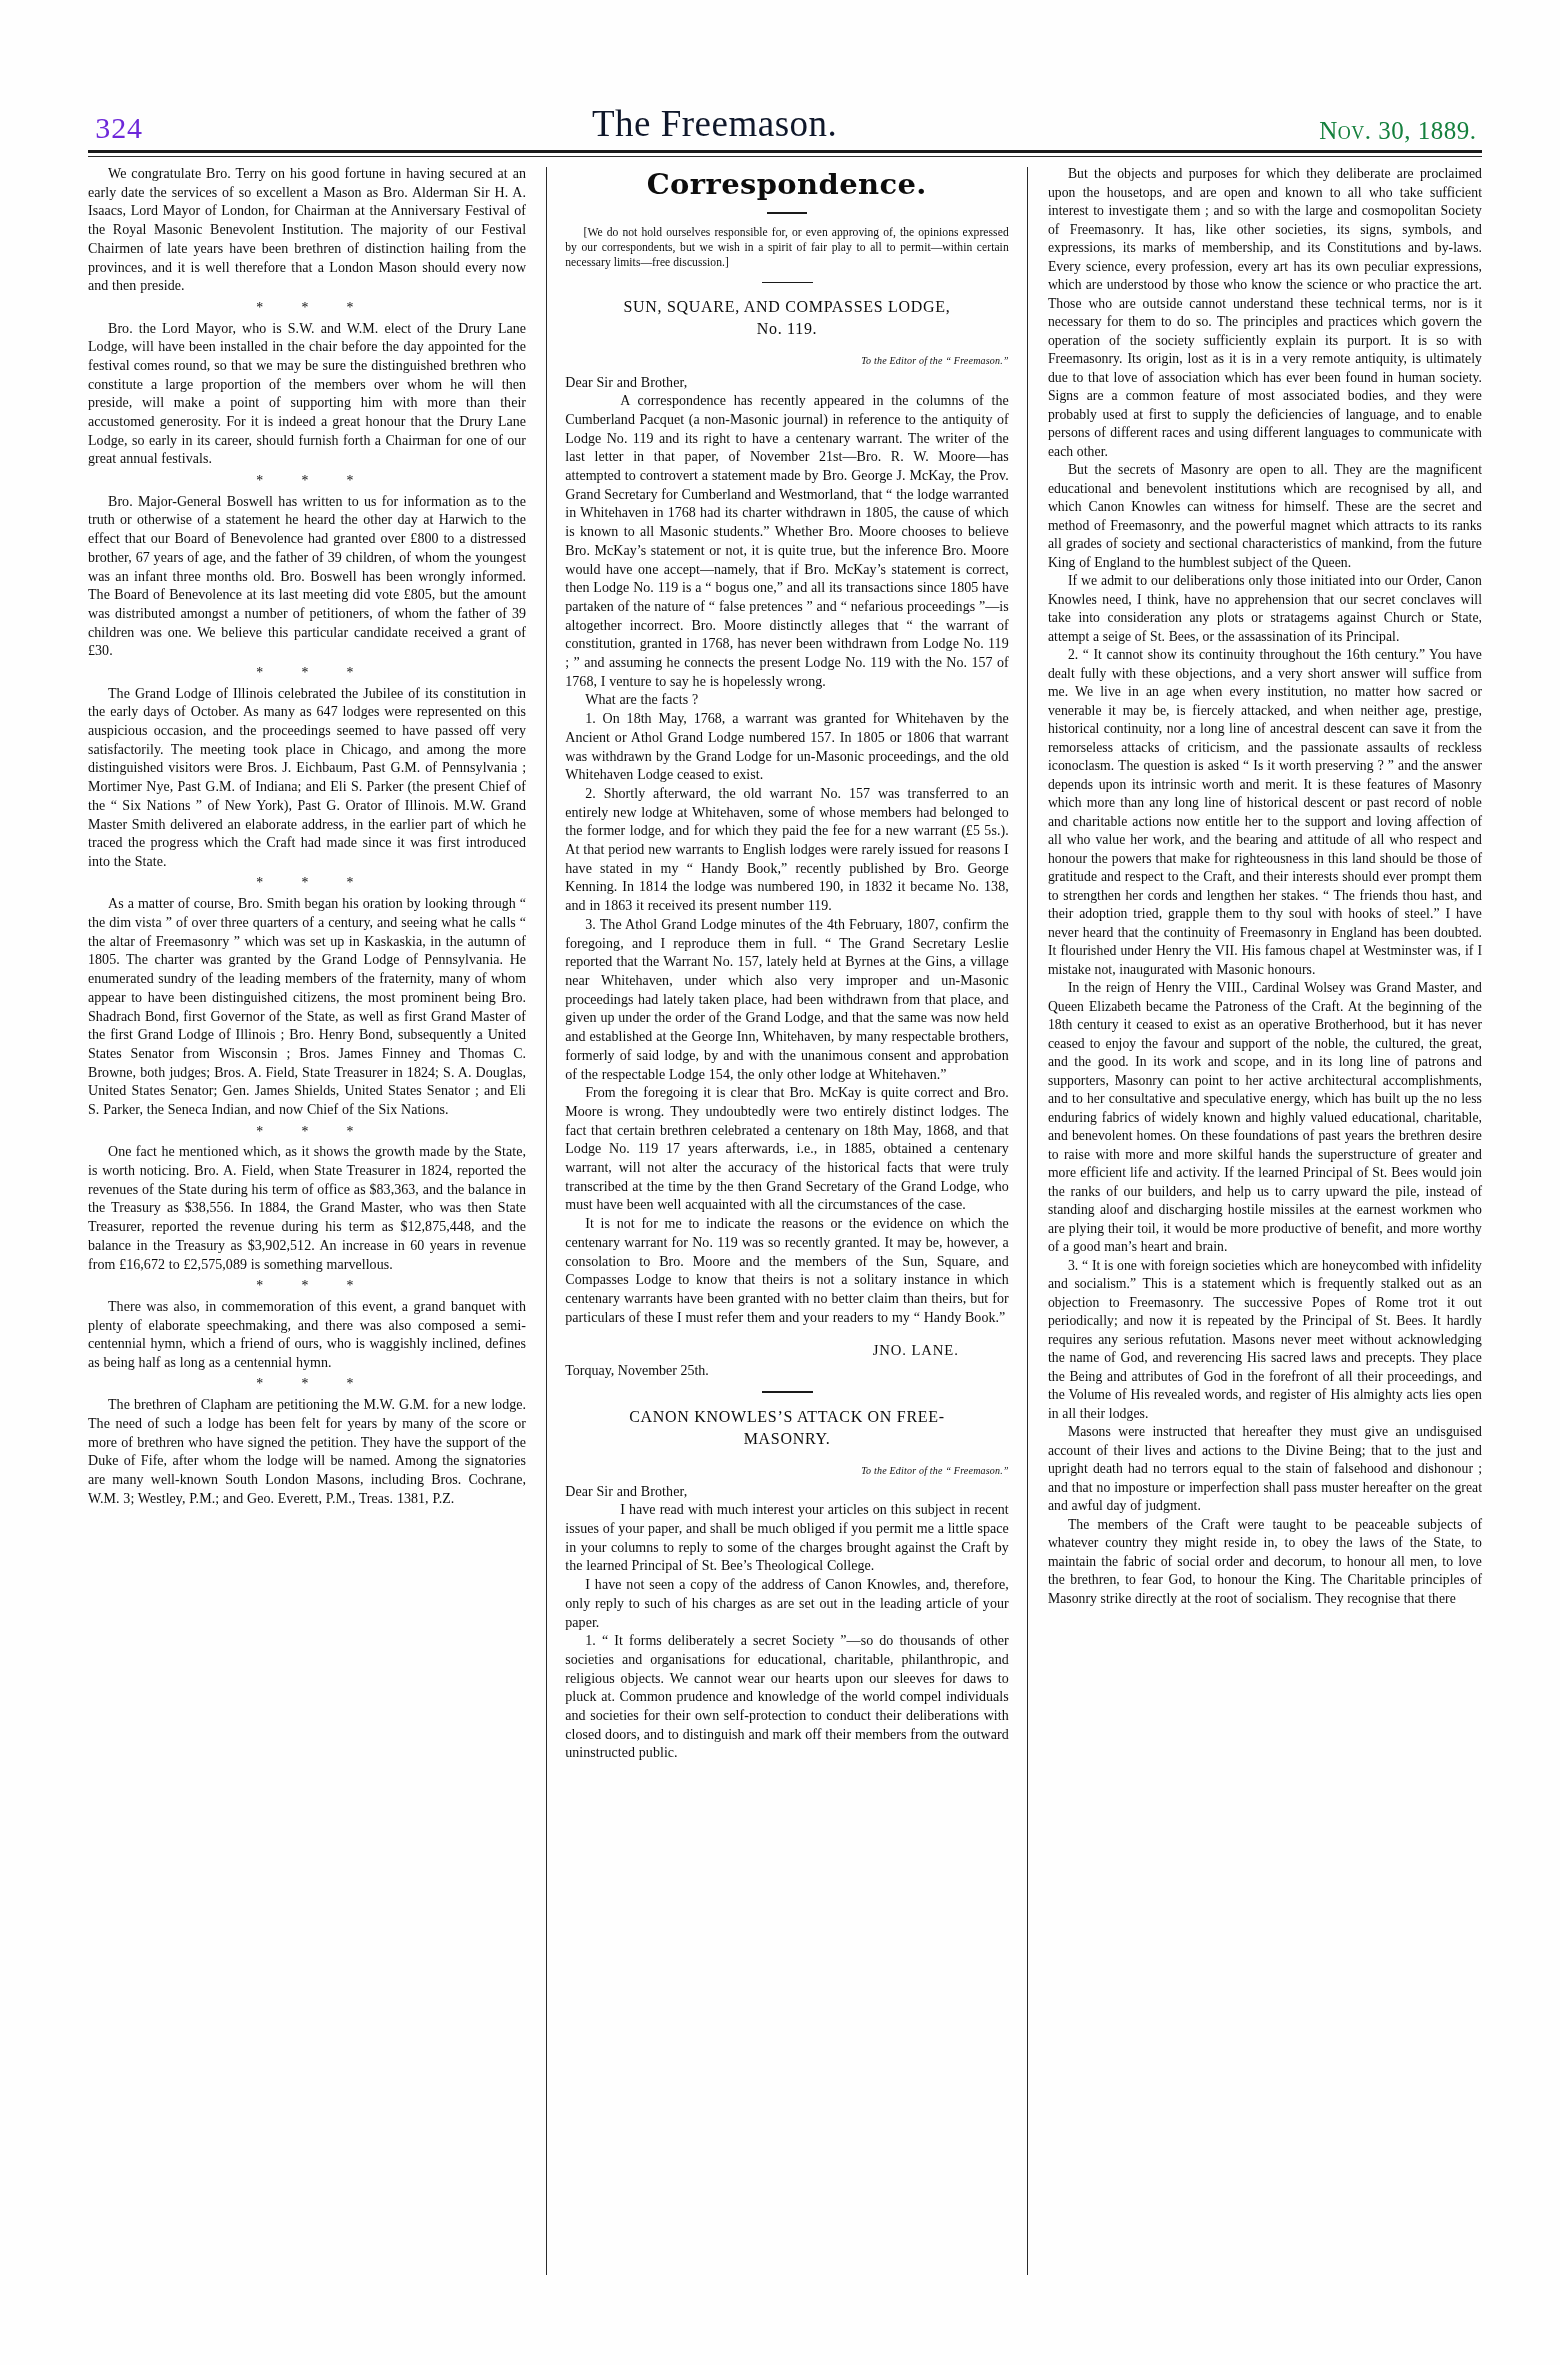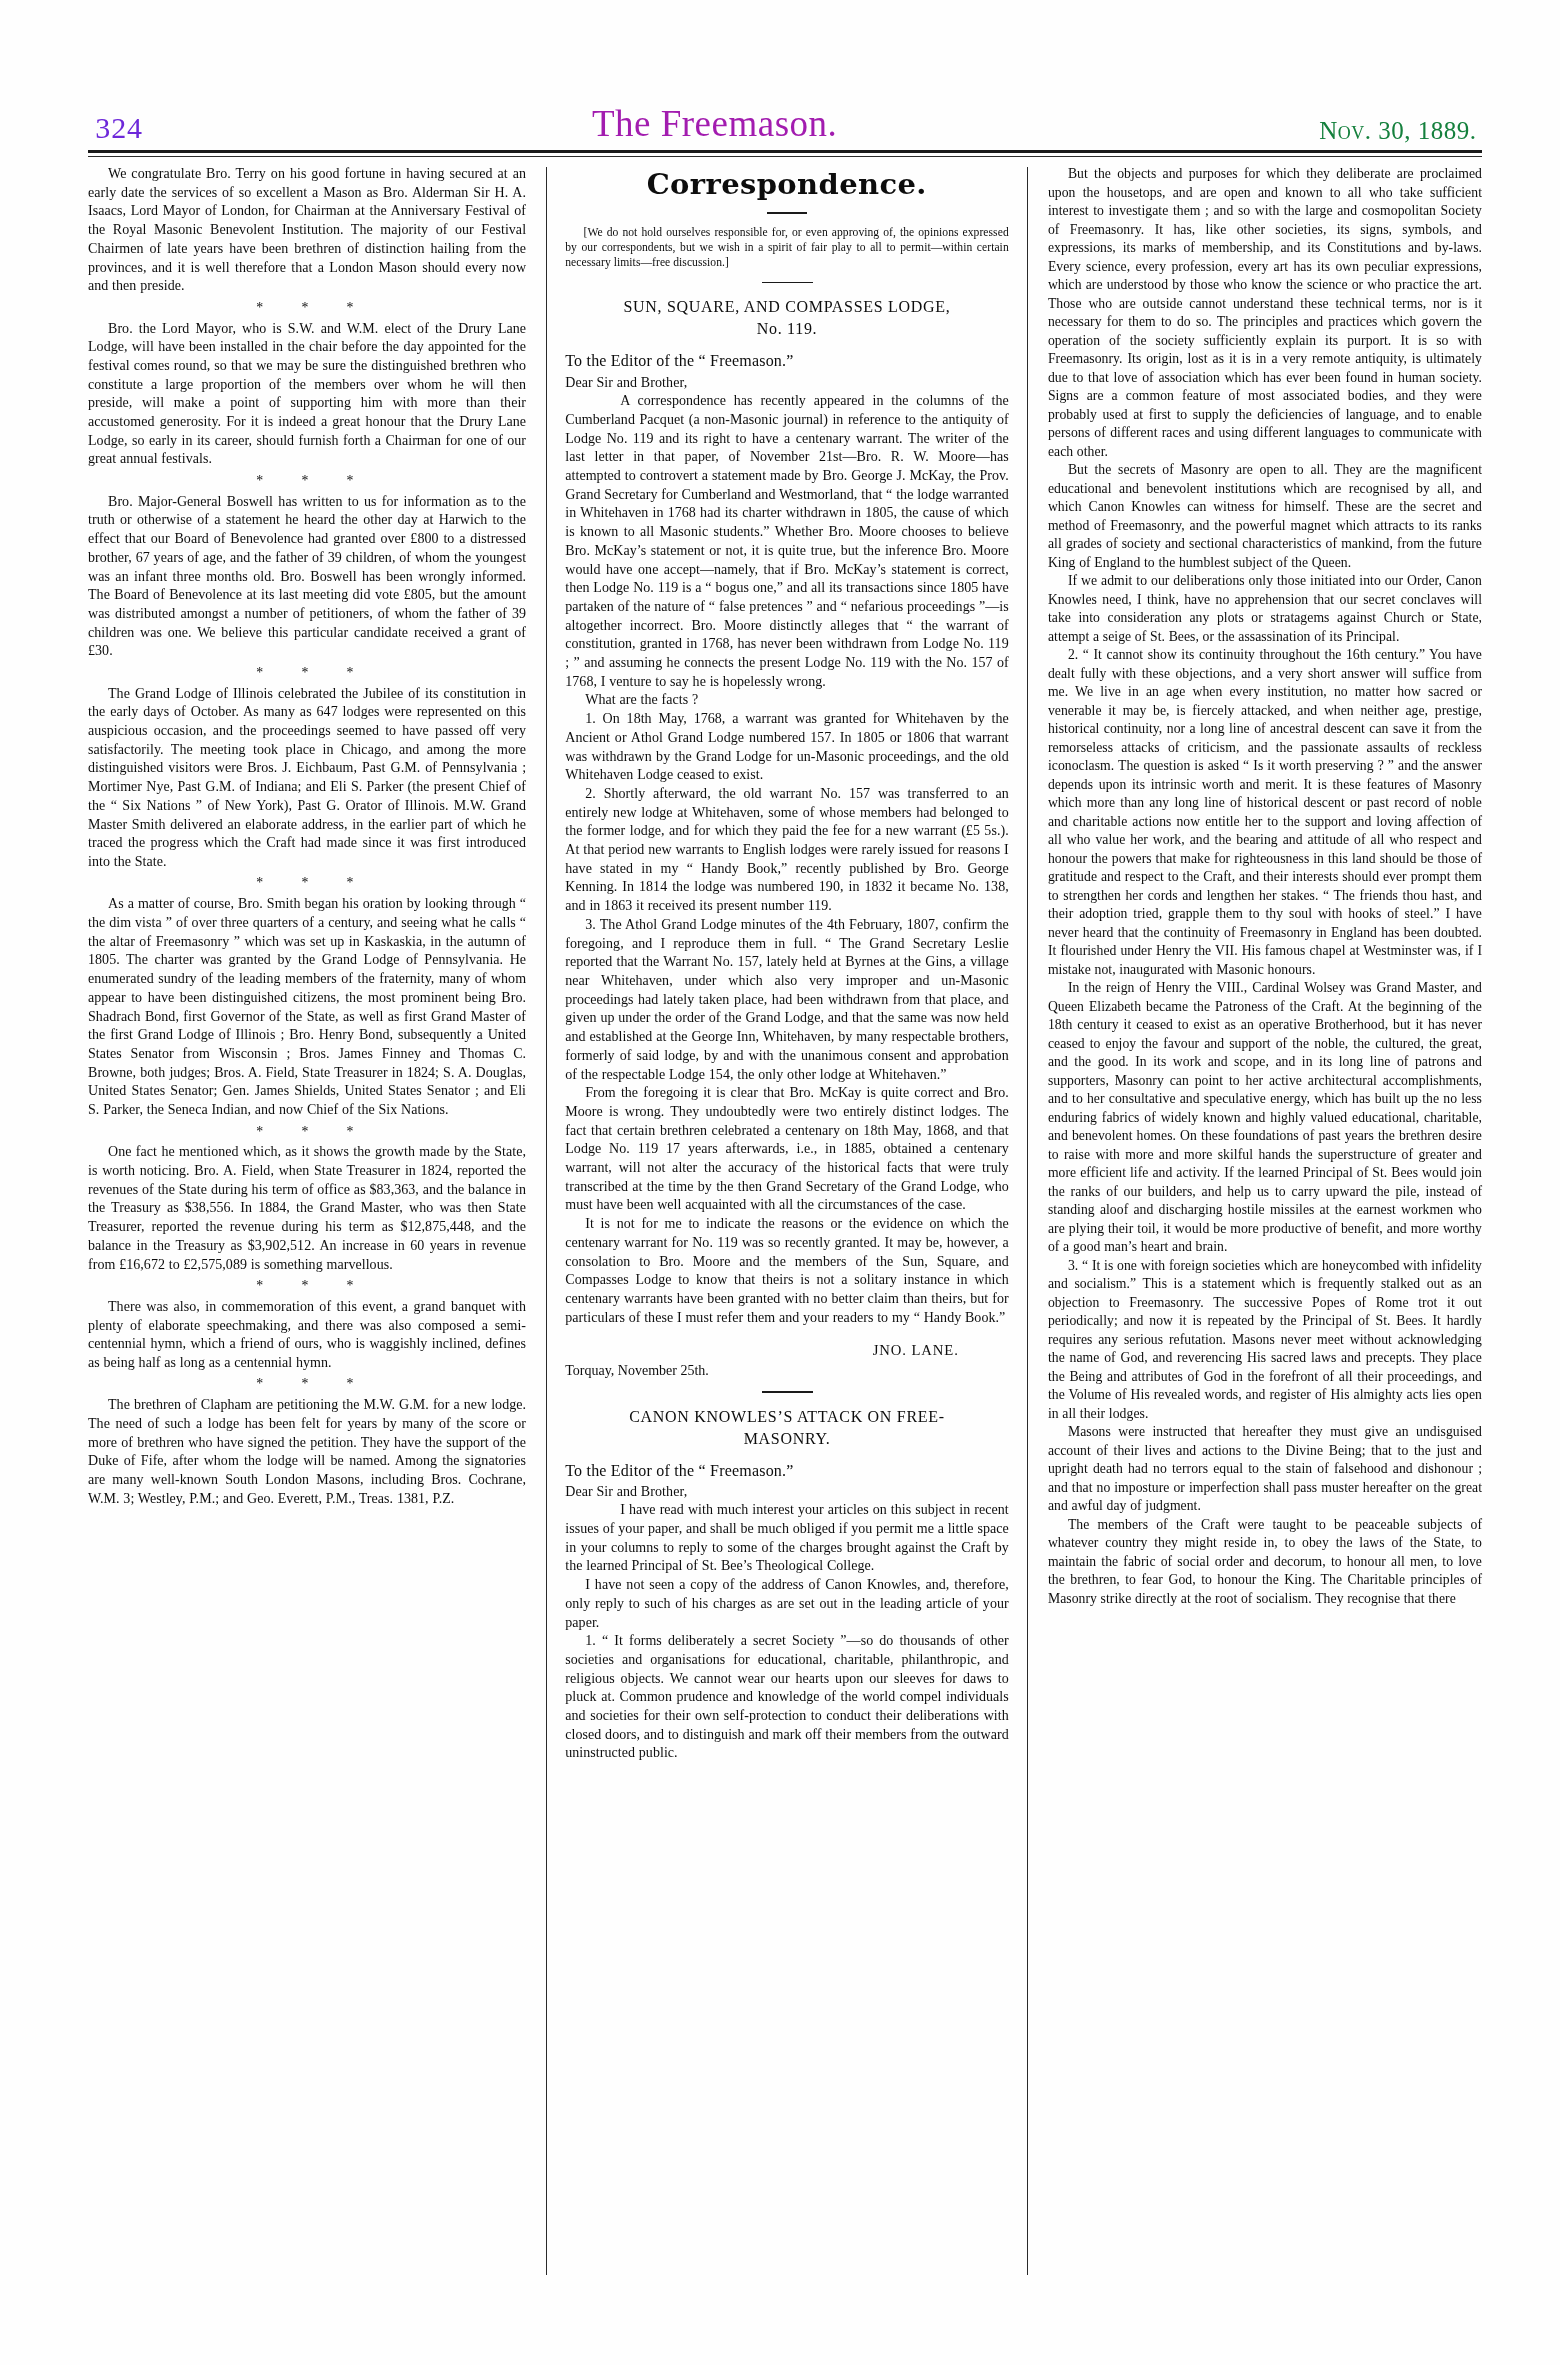--- a/index.html
+++ b/index.html
@@ -37,21 +37,21 @@
   .folio {
     font-size: 30px;
     letter-spacing: 0.9px;
     font-family: "Liberation Serif", serif;
     padding-left: 7.3px;
     color: #6d28d9;
   }
   .paper-title {
     font-size: 37px;
     letter-spacing: 0.5px;
-    color: #a21caf;
+    color: #0f172a;
     position: relative;
     left: -16.5px;
   }
   .issue-date {
     font-size: 25px;
     letter-spacing: 0.5px;
     color: #15803d;
     padding-right: 5.5px;
     font-variant: small-caps;
   }
@@ -153,22 +153,23 @@
   h2.section-head {
     font-size: 16px;
     line-height: 22px;
     font-weight: normal;
     text-align: center;
     letter-spacing: 0.7px;
     margin: 13px 0 0 0;
   }
   h2.section-head .subline { display: block; }
   .to-editor {
-    text-align: left;
-    font-size: 16px;
+    text-align: right;
+    font-style: italic;
+    font-size: 10px;
     line-height: 20px;
     margin: 11px 0 1.8px 0;
     letter-spacing: 0.2px;
   }
   .salutation {
     font-size: 14px;
     line-height: 19px;
     margin: 0;
     text-indent: 0;
     letter-spacing: 0.1px;

